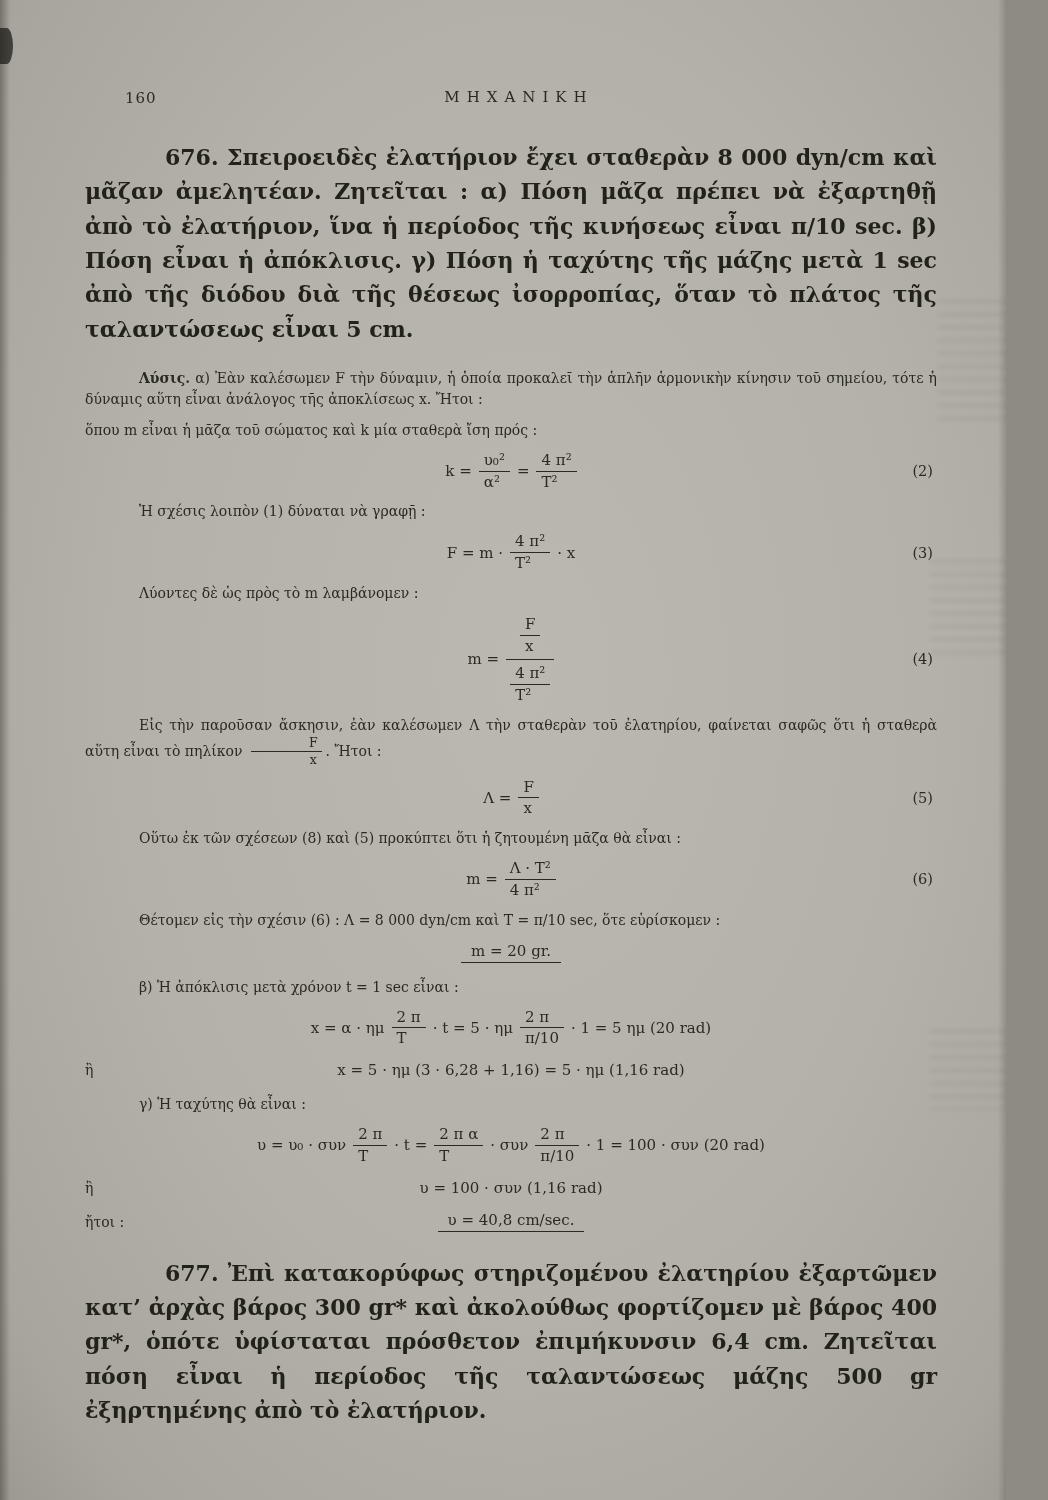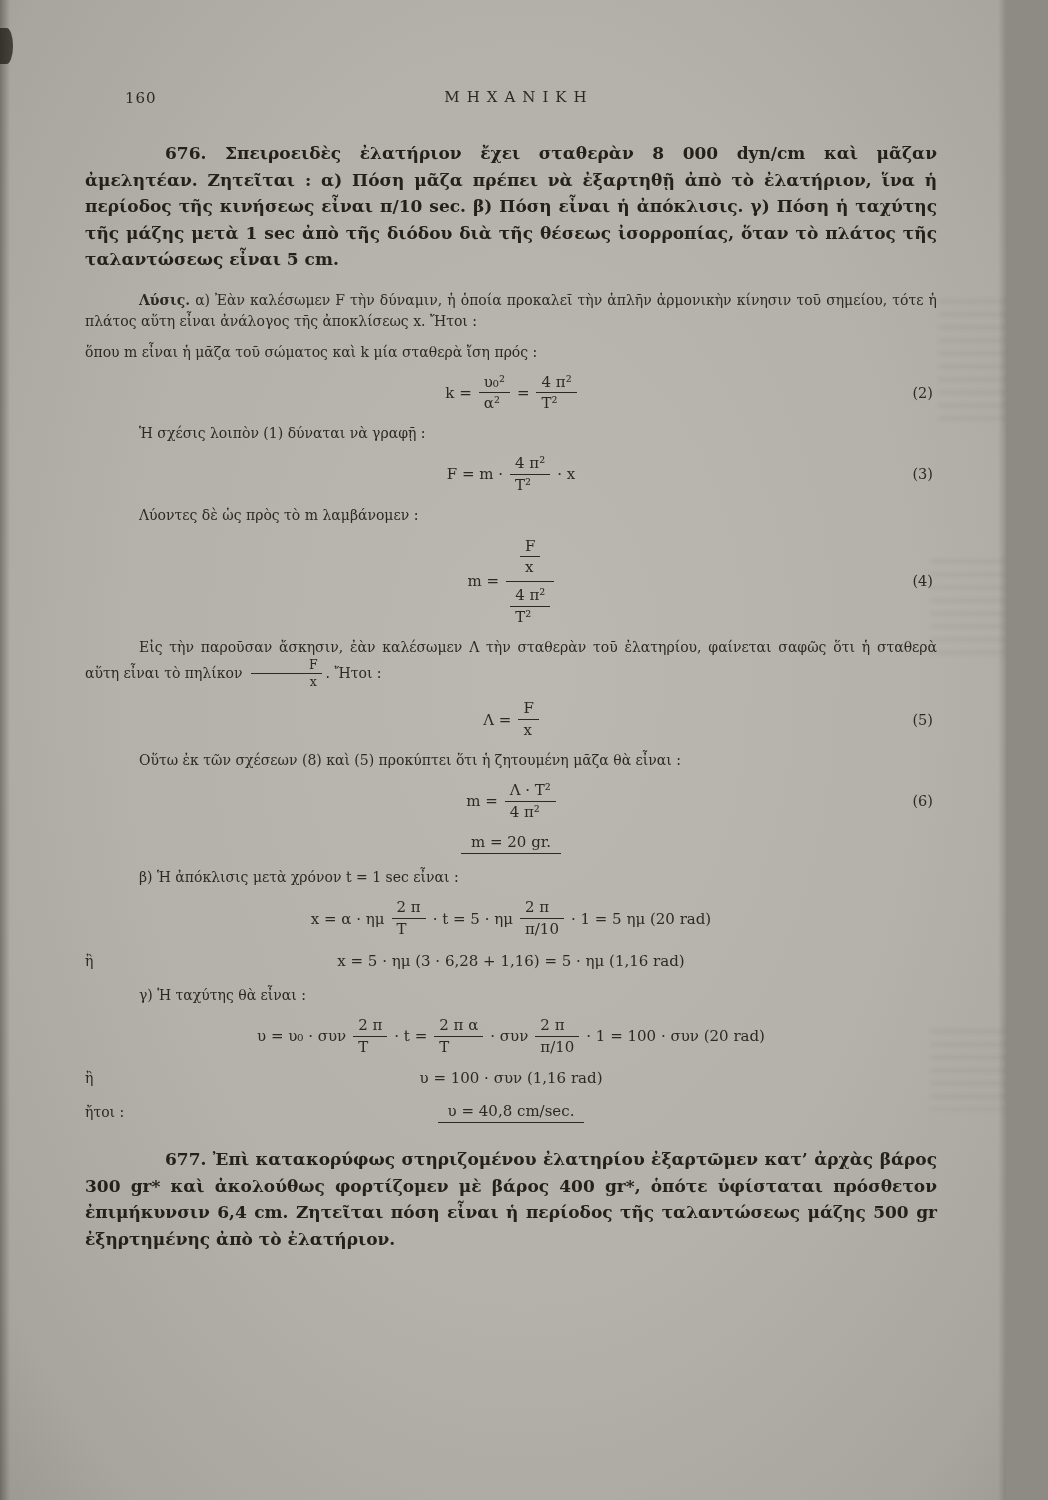--- a/index.html
+++ b/index.html
@@ -17,21 +17,21 @@
   .speck{position:absolute;left:0;top:28px;width:13px;height:36px;background:#1e1d17;
     border-radius:0 70% 70% 0;opacity:.75;pointer-events:none;}
   .smudge{position:absolute;filter:blur(2px);opacity:.09;pointer-events:none;
     background:repeating-linear-gradient(180deg,#46443c 0 3px,transparent 3px 13px);}
   .content{position:absolute;left:85px;top:88px;width:852px;}
 
   .header-row{position:relative;height:22px;margin-bottom:30px;}
   .page-number{position:absolute;left:40px;top:1px;font-size:15px;letter-spacing:1px;}
   .page-title{position:absolute;left:16px;right:0;top:0;text-align:center;font-size:15px;letter-spacing:7px;}
 
-  .problem{font-weight:700;font-size:17px;line-height:1.56;text-align:justify;
+  .problem{font-weight:700;font-size:22px;line-height:1.56;text-align:justify;
     text-indent:80px;color:var(--bold-ink,#23221a);}
   .problem.second{margin-top:22px;}
 
   .sp{font-size:14px;line-height:1.5;text-align:justify;text-indent:54px;margin:10px 0 0;}
   .sp.section{margin-top:12px;}
   .sp .lead{font-weight:700;}
 
   .eq-row{position:relative;display:flex;align-items:center;justify-content:center;
     font-size:15px;margin:10px 0;min-height:24px;}
   .eq-body{display:inline-flex;align-items:center;gap:7px;white-space:nowrap;}
@@ -66,21 +66,21 @@
 
   <div class="content">
 
     <div class="header-row">
       <span class="page-number">160</span>
       <span class="page-title">ΜΗΧΑΝΙΚΗ</span>
     </div>
 
     <p class="problem">676. Σπειροειδὲς ἐλατήριον ἔχει σταθερὰν 8 000 dyn/cm καὶ μᾶζαν ἀμελητέαν. Ζητεῖται : α) Πόση μᾶζα πρέπει νὰ ἐξαρτηθῇ ἀπὸ τὸ ἐλατήριον, ἵνα ἡ περίοδος τῆς κινήσεως εἶναι π/10 sec. β) Πόση εἶναι ἡ ἀπόκλισις. γ) Πόση ἡ ταχύτης τῆς μάζης μετὰ 1 sec ἀπὸ τῆς διόδου διὰ τῆς θέσεως ἰσορροπίας, ὅταν τὸ πλάτος τῆς ταλαντώσεως εἶναι 5 cm.</p>
 
-    <p class="sp"><span class="lead">Λύσις.</span> <span>α) Ἐὰν καλέσωμεν F τὴν δύναμιν, ἡ ὁποία προκαλεῖ τὴν ἁπλῆν ἁρμονικὴν κίνησιν τοῦ σημείου, τότε ἡ πλάτος αὕτη εἶναι ἀνάλογος τῆς ἀποκλίσεως x. Ἤτοι :</span></p>
+    <p class="sp"><span class="lead">Λύσις.</span> <span>α) Ἐὰν καλέσωμεν F τὴν δύναμιν, ἡ ὁποία προκαλεῖ τὴν ἁπλῆν ἁρμονικὴν κίνησιν τοῦ σημείου, τότε ἡ δύναμις αὕτη εἶναι ἀνάλογος τῆς ἀποκλίσεως x. Ἤτοι :</span></p>
 
 
     <p class="sp" style="text-indent:0;">ὅπου m εἶναι ἡ μᾶζα τοῦ σώματος καὶ k μία σταθερὰ ἴση πρός :</p>
 
     <div class="eq-row">
       <span class="eq-body">
         <span>k =</span>
         <span class="frac">
             <span class="fn">υ₀²</span>
             <span class="fd">α²</span>
@@ -153,20 +153,21 @@
       <span class="eq-body">
         <span>m =</span>
         <span class="frac">
             <span class="fn">Λ · T²</span>
             <span class="fd">4 π²</span>
           </span>
       </span>
       <span class="eq-num">(6)</span>
     </div>
 
+    <p class="sp">Θέτομεν εἰς τὴν σχέσιν (6) : Λ = 8 000 dyn/cm καὶ T = π/10 sec, ὅτε εὑρίσκομεν :</p>
 
     <div class="eq-row">
       <span class="result">m = 20 gr.</span>
     </div>
 
     <p class="sp section">β) Ἡ ἀπόκλισις μετὰ χρόνον t = 1 sec εἶναι :</p>
 
     <div class="eq-row">
       <span class="eq-body">
         <span>x = α · ημ</span>

